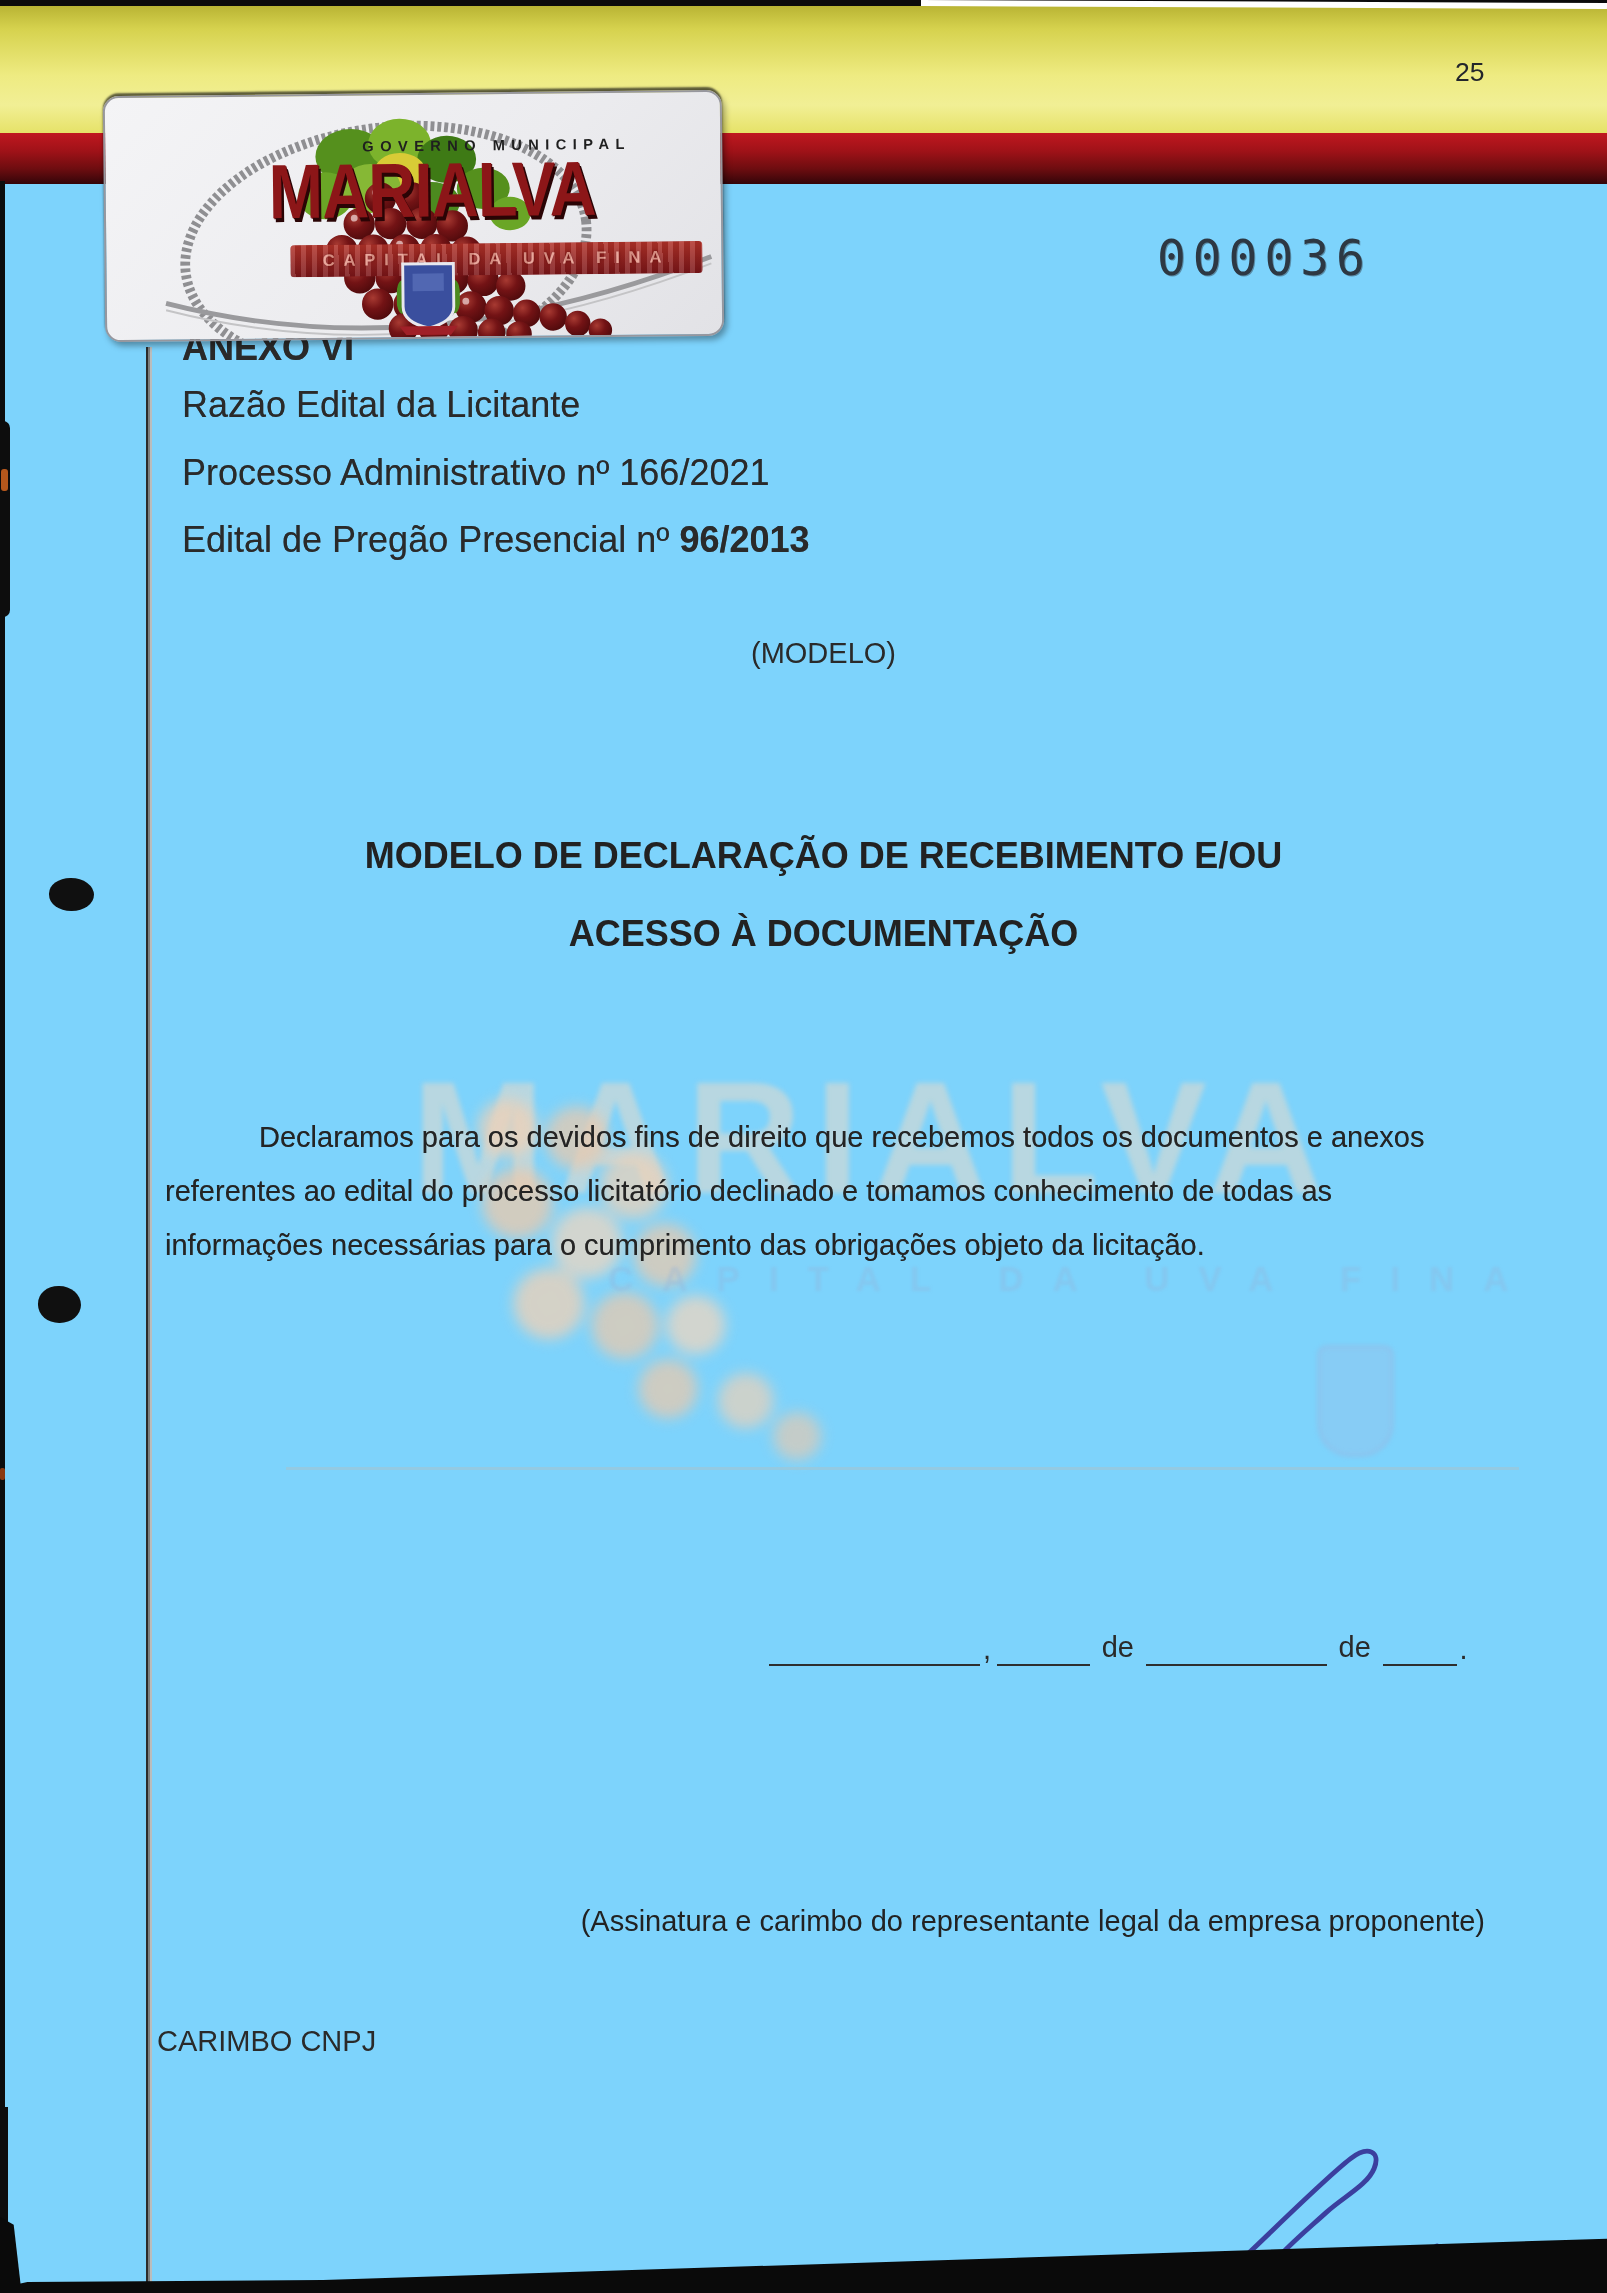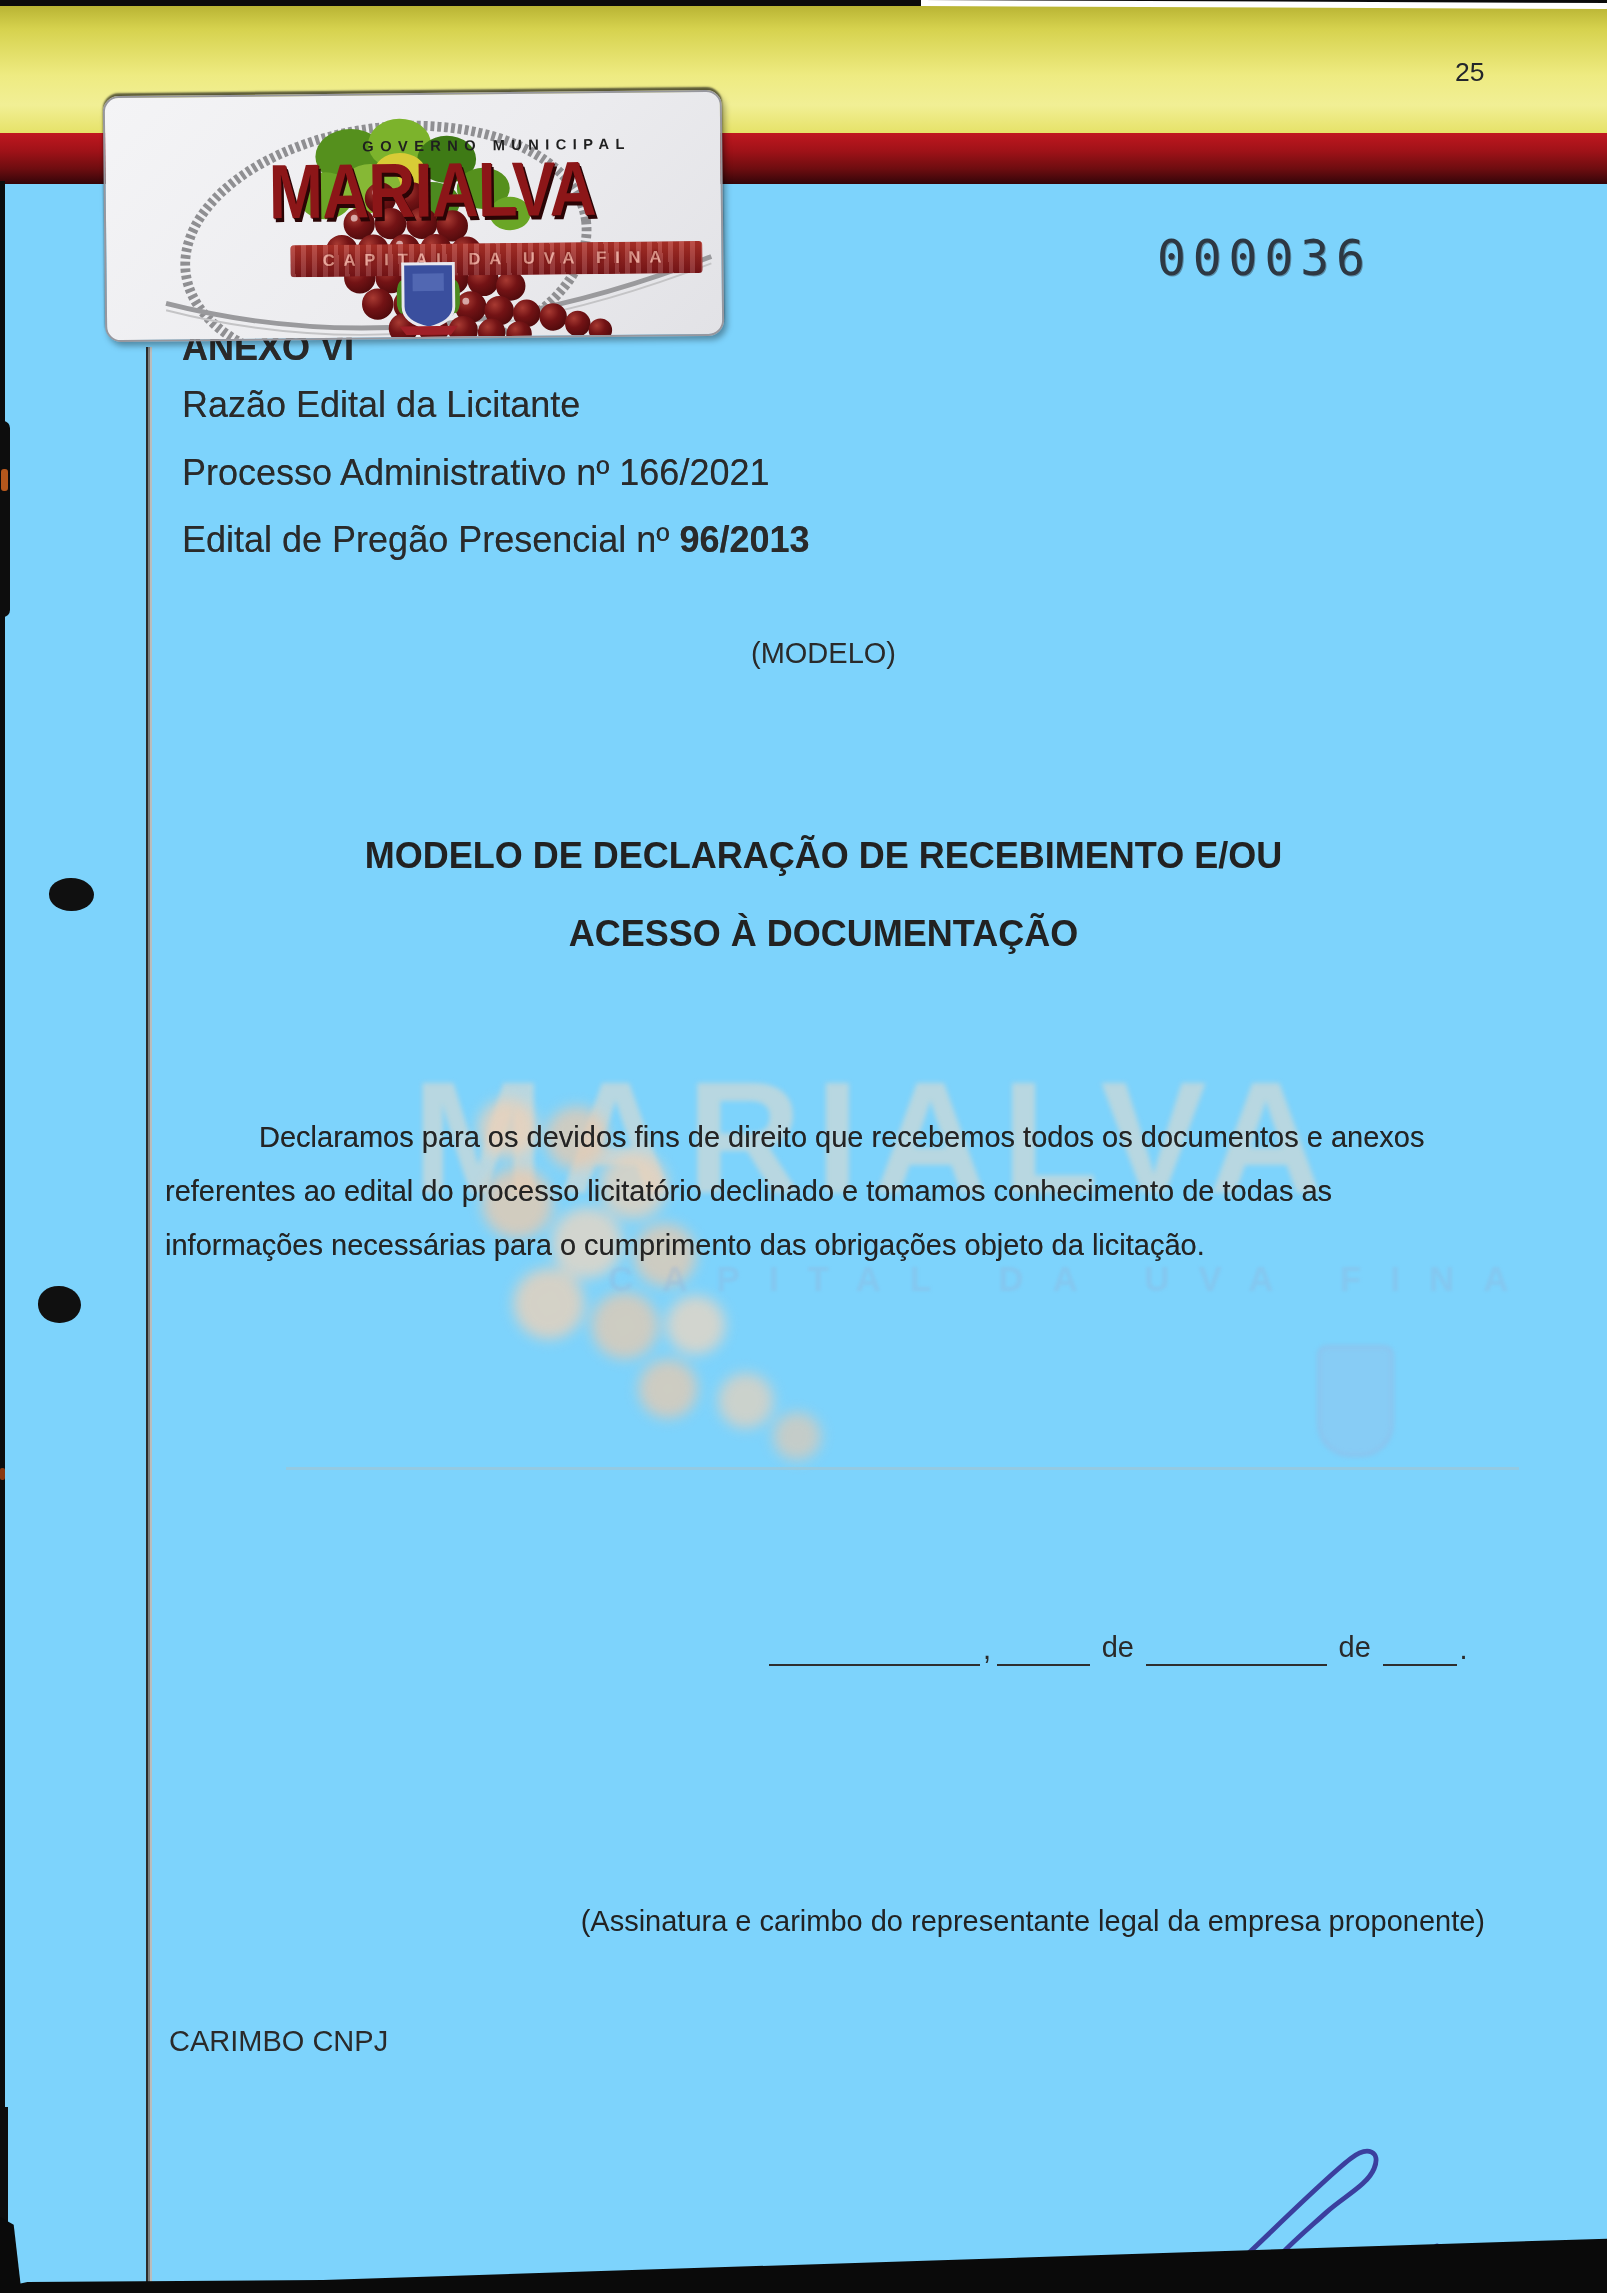--- a/index.html
+++ b/index.html
@@ -95,21 +95,21 @@
   .pline.indent{text-indent:94px;}
 
   
   .date-line{left:769px;top:1629px;display:flex;align-items:flex-end;font-size:29px;color:#2a2a2a;z-index:2;}
   .blank{display:inline-block;border-bottom:2.9px solid #2e2e2e;height:35px;}
   .b-city{width:211px;} .b-day{width:93px;} .b-month{width:181px;} .b-year{width:74px;}
   .date-line .w{margin:0 11.8px 2px 11.8px;} .date-line .p{margin:0 5.9px 0 2.9px;}
 
   
   .sig-caption{left:162px;top:1905px;width:1323px;text-align:right;font-size:29px;font-weight:400;color:#222;}
-  .carimbo{left:169px;top:2025px;font-size:29px;color:#2a2a2a;}
+  .carimbo{left:157px;top:2025px;font-size:29px;color:#2a2a2a;}
 
   
   .ink-signature{left:1227px;top:2139px;z-index:20;}
 
   
   .bottom-wedge{left:0;top:2225px;width:1607px;height:69px;background:#0a0a0a;z-index:30;
     clip-path:polygon(0 63px,27.4px 57px,323px 55px,1607px 13.7px,1607px 69px,0 69px);}
   .bottom-left-notch{left:0;top:2217px;width:21.6px;height:76px;background:#0a0a0a;z-index:30;
     clip-path:polygon(0 0,13.7px 7.8px,21.6px 76px,0 76px);}
   .edge-stripe{left:0;top:181px;width:4.9px;height:2112px;background:#0d0d0d;z-index:28;}

